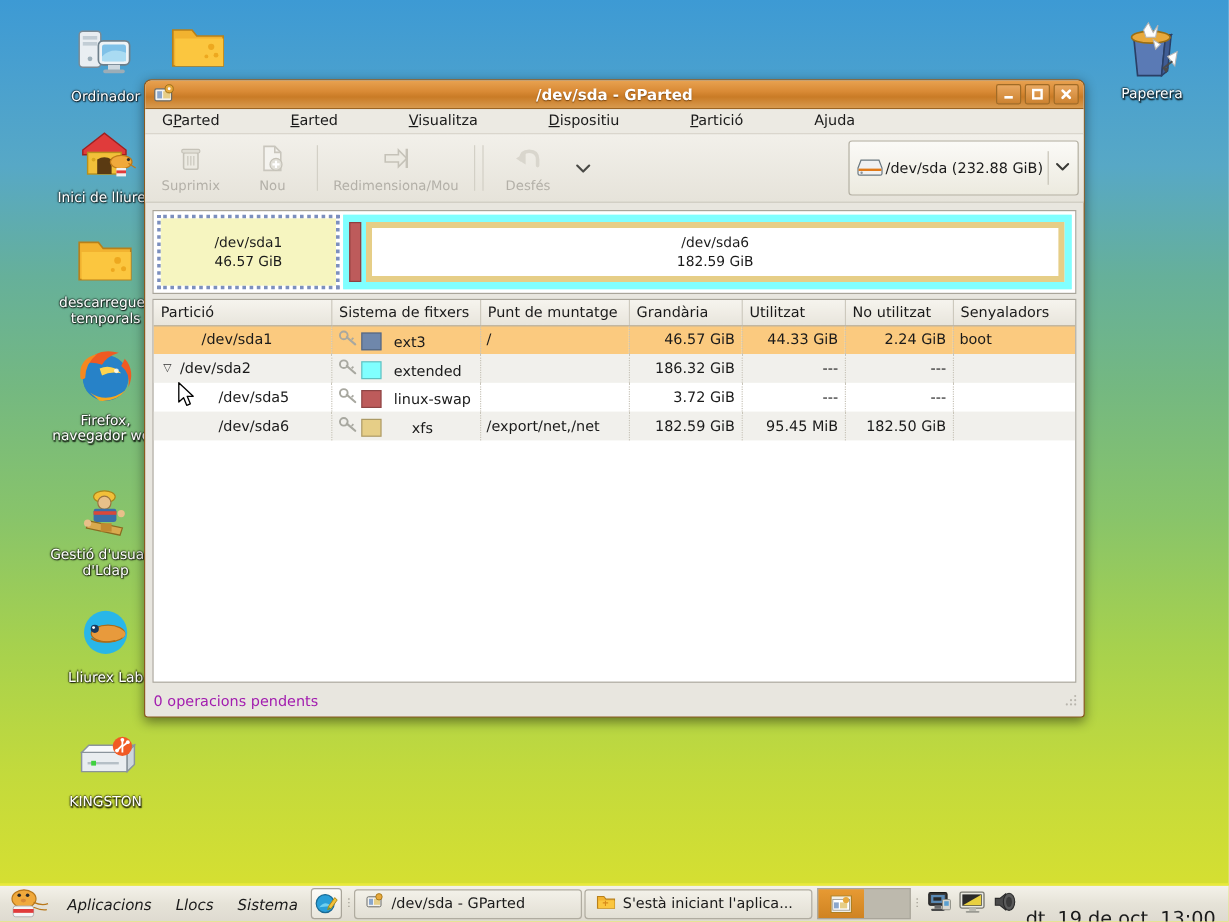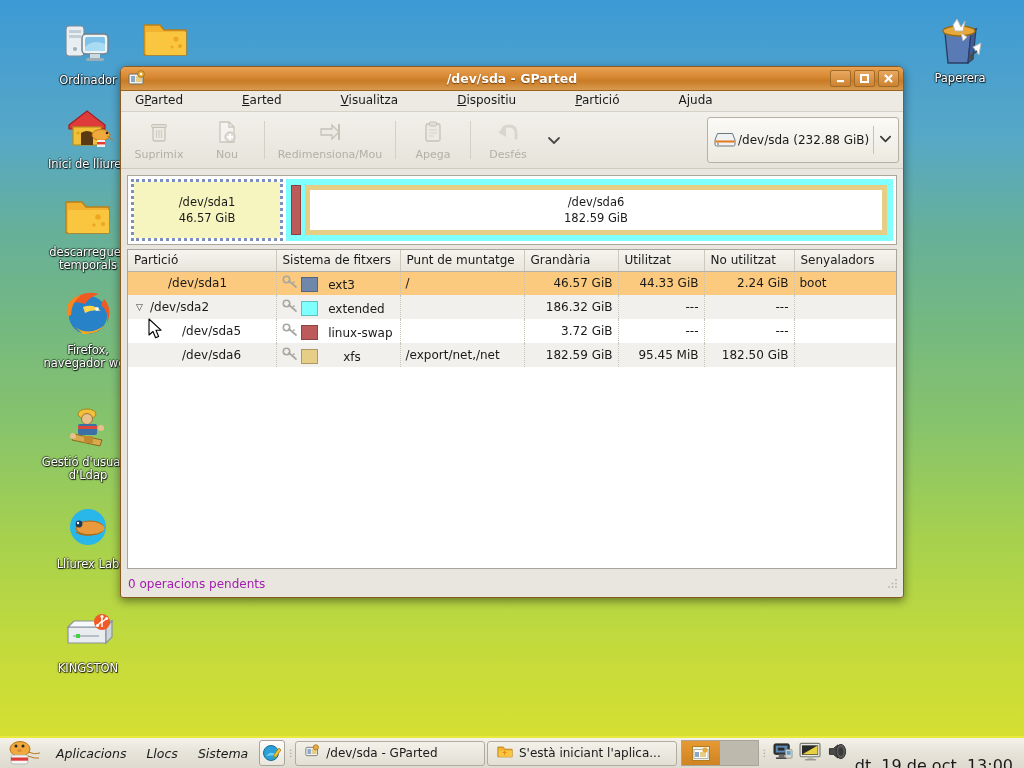--- a/index.html
+++ b/index.html
@@ -411,34 +411,20 @@
     <div class="tbitem wide">
       <span>
         <svg width="24" height="24" viewBox="0 0 24 24">
             <path d="M3 9 h11 V5 l7 7 -7 7 v-4 H3 Z" fill="#eceae2" stroke="#c5c2b8" stroke-width="1.3"></path>
             <line x1="21" y1="4" x2="21" y2="20" stroke="#c5c2b8" stroke-width="2"></line>
           </svg>
       </span>
       <span>Redimensiona/Mou</span>
     </div>
     <div class="tsep"></div>
-    <div class="tbitem">
-      <span>
-        <svg width="24" height="24" viewBox="0 0 24 24">
-            <rect x="5" y="4" width="14" height="17" rx="1.5" fill="#eceae2" stroke="#c5c2b8" stroke-width="1.3"></rect>
-            <rect x="8.5" y="2" width="7" height="4" rx="1" fill="#e0ded5" stroke="#c5c2b8" stroke-width="1"></rect>
-            <g stroke="#d4d1c8" stroke-width="1">
-              <line x1="8" y1="10" x2="16" y2="10"></line>
-              <line x1="8" y1="13" x2="16" y2="13"></line>
-              <line x1="8" y1="16" x2="13" y2="16"></line>
-            </g>
-          </svg>
-      </span>
-      <span>Apega</span>
-    </div>
     <div class="tsep"></div>
     <div class="tbitem">
       <span>
         <svg width="24" height="24" viewBox="0 0 24 24">
             <path d="M6 13 Q6 6 13 6 Q20 6 20 13 L20 18" fill="none" stroke="#d9d6cd" stroke-width="3" stroke-linecap="round"></path>
             <path d="M2 12 L10 7 L10 17 Z" fill="#d9d6cd"></path>
           </svg>
       </span>
       <span>Desfés</span>
     </div>

